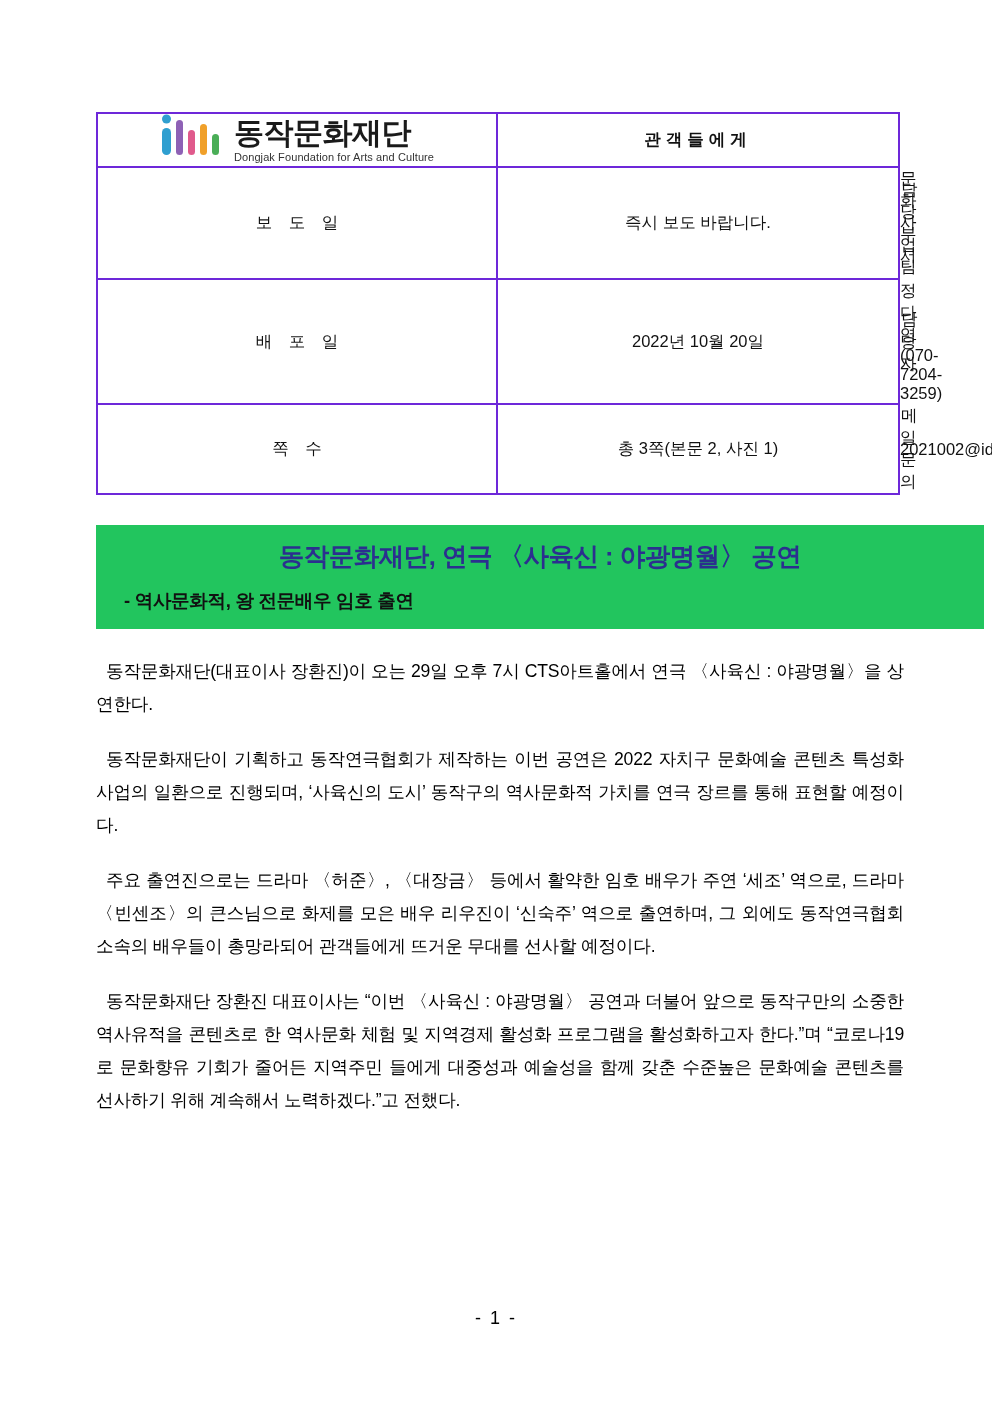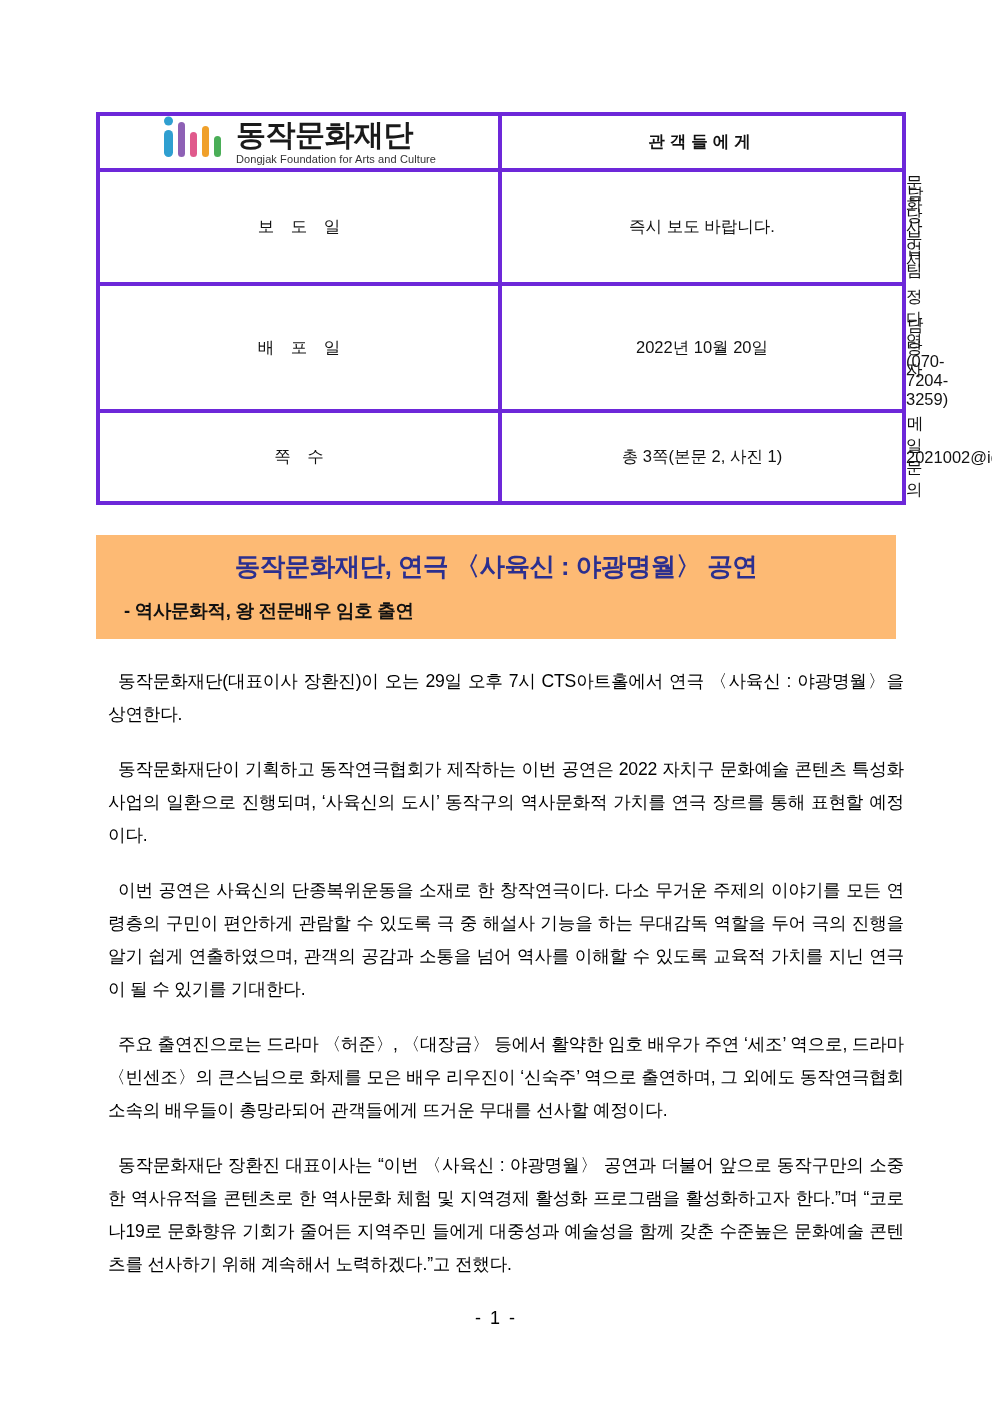--- a/index.html
+++ b/index.html
@@ -22,21 +22,21 @@
     position: relative;
   }
 
   
   table.header-table {
     width: 800px;
     border-collapse: collapse;
     table-layout: fixed;
   }
   table.header-table td {
-    border: 4px solid #6d28d9;
+    border: 2px solid #6d28d9;
     text-align: center;
     vertical-align: middle;
     font-size: 16.5px;
     padding: 0;
     height: 31px;
     color: #111;
   }
   td.logo-cell {
     height: 101px;
     width: 398px;
@@ -81,22 +81,22 @@
   td.label-cell.tight {
     letter-spacing: 1px;
     text-indent: 1px;
   }
   td.value-cell {
     width: 248px;
   }
 
   
   .headline-band {
-    width: 800px;
-    background: #fdba74;
+    width: 888px;
+    background: #22c55e;
     margin-top: 30px;
     box-sizing: border-box;
     padding: 14px 0 16px 0;
   }
   .headline-main {
     text-align: center;
     font-size: 25.5px;
     font-weight: bold;
     color: #2b2f8f;
     letter-spacing: -0.5px;
@@ -114,21 +114,21 @@
   .body-text {
     width: 808px;
     margin-top: 26px;
     font-size: 17.6px;
     line-height: 33px;
     color: #000;
     text-align: justify;
     letter-spacing: -0.2px;
   }
   .body-text p {
-    margin: 0 0 22px 12px;
+    margin: 0 0 22px 0;
     text-indent: 10px;
   }
   .body-text p:last-child {
     margin-bottom: 0;
   }
   .link {
     color: #7a2fa0;
   }
 
   .page-number {
@@ -191,20 +191,19 @@
     </table>
 
   <div class="headline-band">
     <div class="headline-main">동작문화재단, 연극 〈사육신 : 야광명월〉 공연</div>
     <div class="headline-sub">- 역사문화적, 왕 전문배우 임호 출연</div>
   </div>
 
   <div class="body-text">
     <p>동작문화재단(대표이사 장환진)이 오는 29일 오후 7시 CTS아트홀에서 연극 〈사육신 : 야광명월〉을 상연한다.</p>
     <p>동작문화재단이 기획하고 동작연극협회가 제작하는 이번 공연은 2022 자치구 문화예술 콘텐츠 특성화 사업의 일환으로 진행되며, ‘사육신의 도시’ 동작구의 역사문화적 가치를 연극 장르를 통해 표현할 예정이다.</p>
-    <p>이번 공연은 사육신의 단종복위운동을 소재로 한 창작연극이다. 다소 무거운 주제의 이야기를 모든 연령층의 구민이 편안하게 관람할 수 있도록 극 중 해설사 기능을 하는 무대감독 역할을 두어 극의 진행을 알기 쉽게 연출하였으며, 관객의 공감과 소통을 넘어 역사를 이해할 수 있도록 교육적 가치를 지닌 연극이 될 수 있기를 기대한다.</p>
     <p>주요 출연진으로는 드라마 〈허준〉, 〈대장금〉 등에서 활약한 임호 배우가 주연 ‘세조’ 역으로, 드라마 〈빈센조〉의 큰스님으로 화제를 모은 배우 리우진이 ‘신숙주’ 역으로 출연하며, 그 외에도 동작연극협회 소속의 배우들이 총망라되어 관객들에게 뜨거운 무대를 선사할 예정이다.</p>
     <p>동작문화재단 장환진 대표이사는 “이번 〈사육신 : 야광명월〉 공연과 더불어 앞으로 동작구만의 소중한 역사유적을 콘텐츠로 한 역사문화 체험 및 지역경제 활성화 프로그램을 활성화하고자 한다.”며 “코로나19로 문화향유 기회가 줄어든 지역주민 들에게 대중성과 예술성을 함께 갖춘 수준높은 문화예술 콘텐츠를 선사하기 위해 계속해서 노력하겠다.”고 전했다.</p>
   </div>
 
   <div class="page-number">- 1 -</div>
 
 </div>
 
 </body></html>

